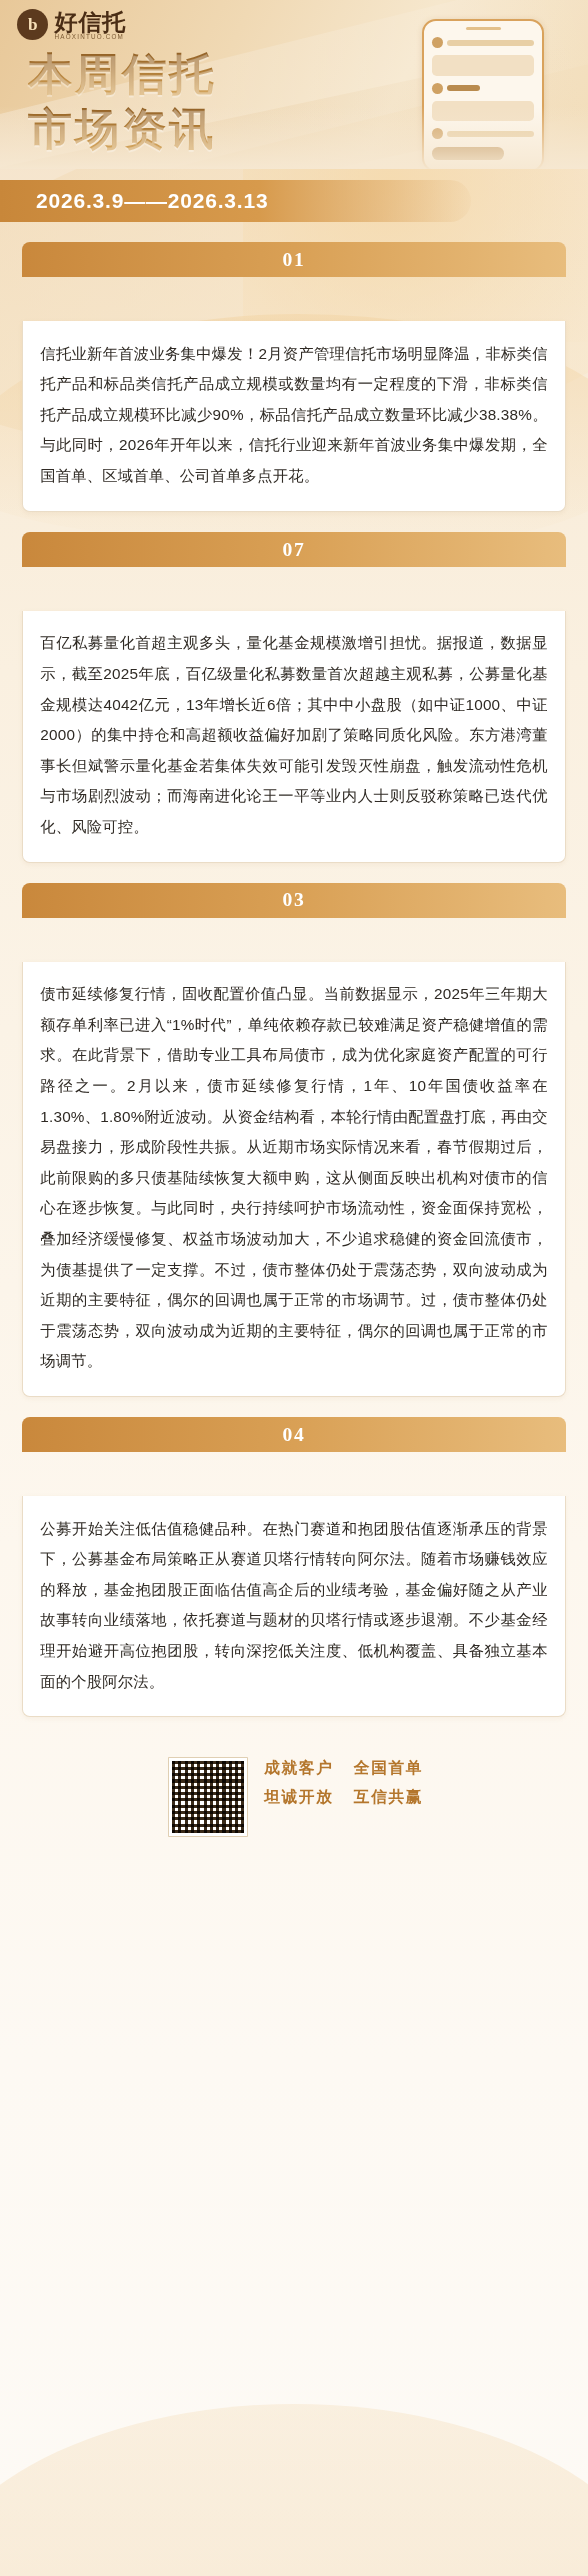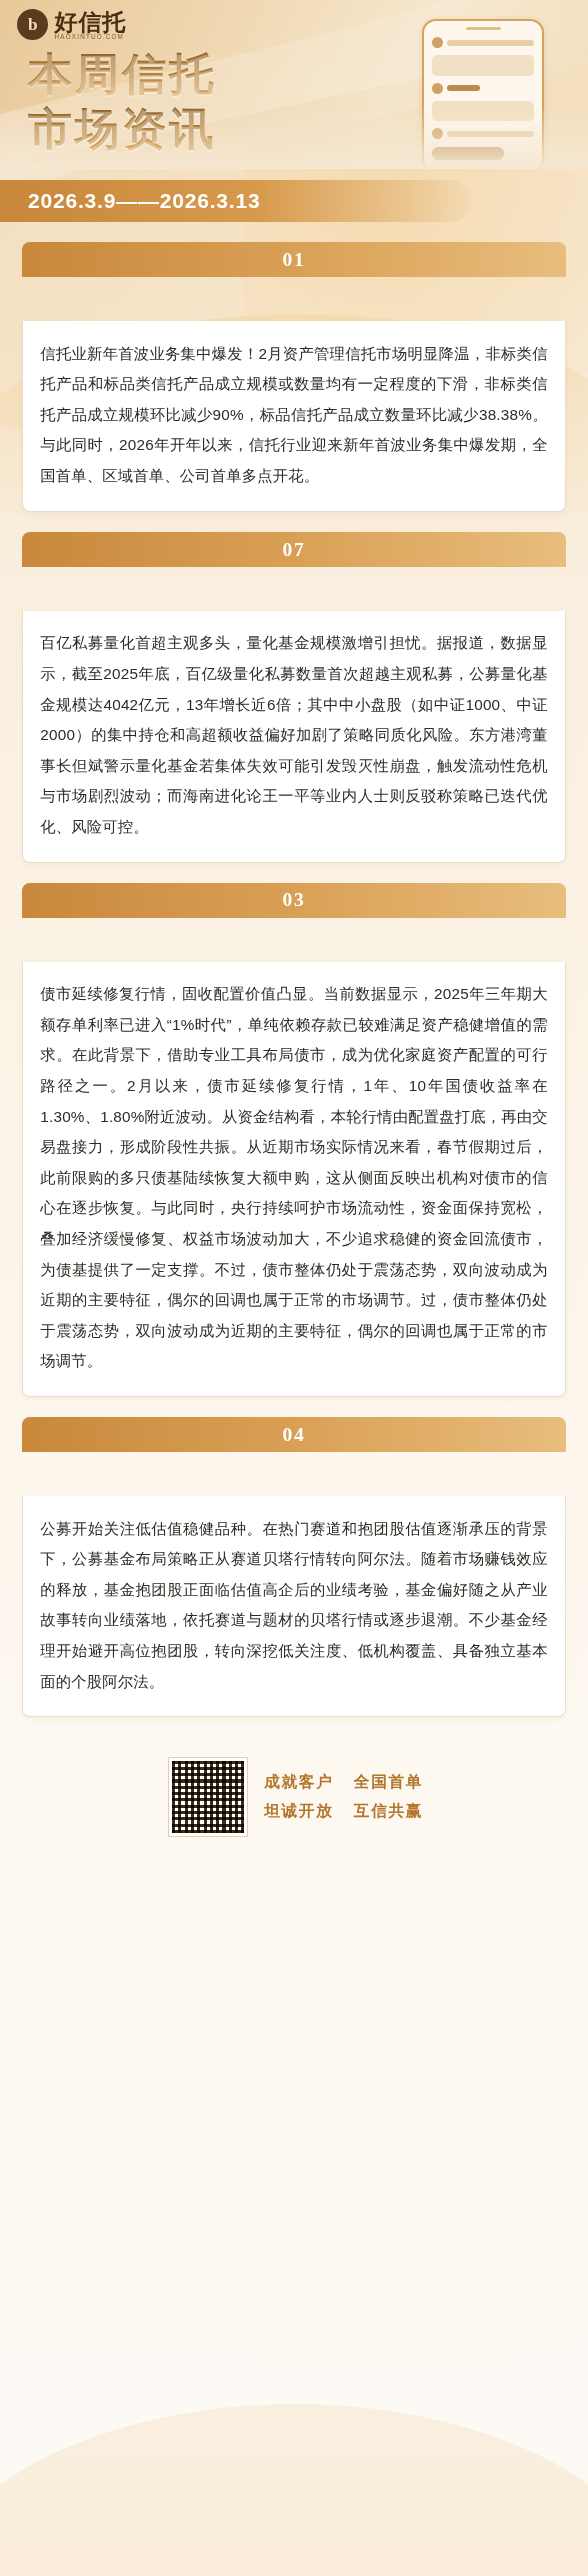--- a/index.html
+++ b/index.html
@@ -218,21 +218,21 @@
     position: absolute;
     left: 0;
     top: 0;
     width: 471px;
     height: 42px;
     background: linear-gradient(90deg, #c8873a 0%, #d79a4c 55%, rgba(215,154,76,0.05) 100%);
     border-radius: 0 21px 21px 0;
   }
   .date-text {
     position: relative;
-    margin-left: 28px;
+    margin-left: 36px;
     color: #ffffff;
     font-size: 21px;
     font-weight: bold;
     letter-spacing: 0.8px;
     font-family: "Liberation Sans", sans-serif;
   }
 
   
   .section {
     position: relative;
@@ -274,21 +274,21 @@
   }
 
   
   .footer {
     position: relative;
     z-index: 4;
     margin: 41px 0 0 0;
     padding: 0 0 36px 4px;
     display: flex;
     justify-content: center;
-    align-items: center;
+    align-items: flex-start;
     gap: 17.3px;
   }
   .qr {
     width: 72px;
     height: 72px;
     background:
       repeating-linear-gradient(90deg, #3a2a18 0 3.1px, #ffffff 3.1px 6.3px),
       repeating-linear-gradient(0deg, #3a2a18 0 3.1px, #ffffff 3.1px 6.3px);
     background-blend-mode: multiply;
     border: 3.1px solid #ffffff;

